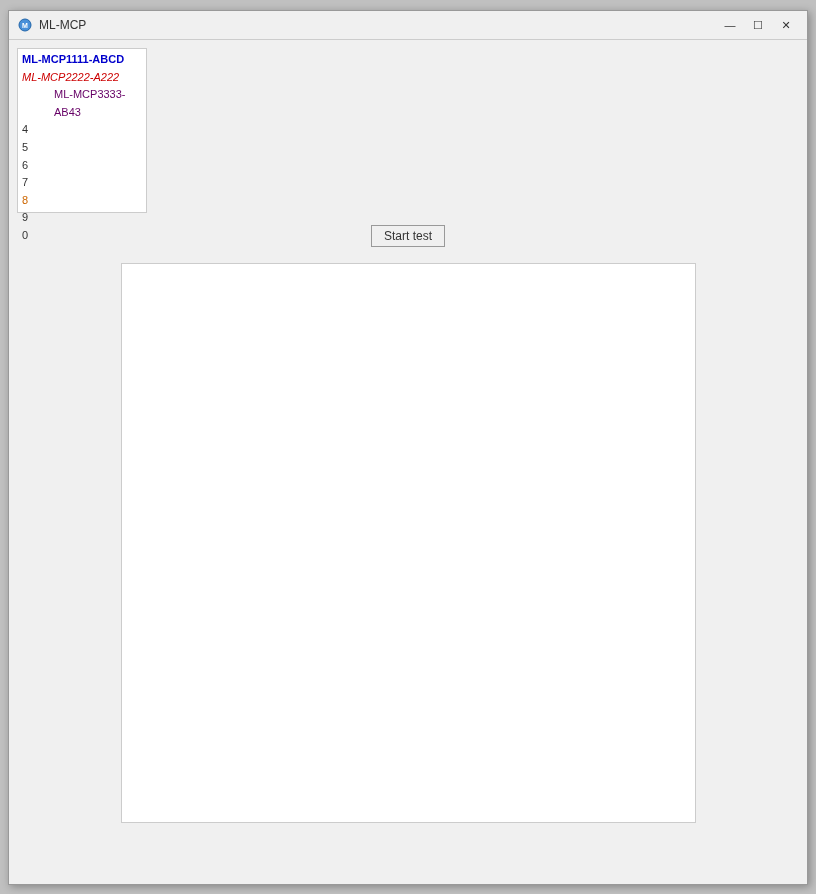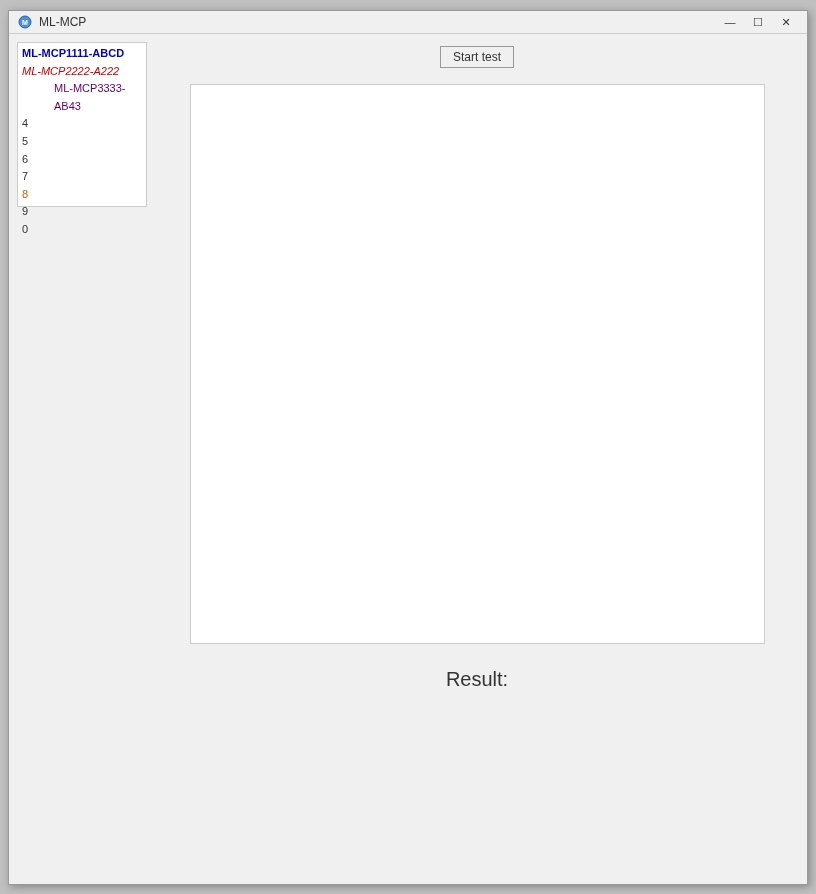--- a/index.html
+++ b/index.html
@@ -23,21 +23,21 @@
       margin: 10px auto;
       background: #f0f0f0;
       border: 1px solid #999;
       box-shadow: 2px 2px 8px rgba(0,0,0,0.3);
       display: flex;
       flex-direction: column;
     }
 
     .title-bar {
       background: #f0f0f0;
-      height: 23px;
+      height: 29px;
       display: flex;
       align-items: center;
       justify-content: space-between;
       padding: 7px 8px;
       border-bottom: 1px solid #ccc;
       flex-shrink: 0;
     }
 
     .title-bar-left {
       display: flex;
@@ -77,21 +77,21 @@
       display: flex;
       align-items: center;
       justify-content: center;
       font-size: 11px;
       color: #333;
     }
 
     .window-content {
       flex: 1;
       display: flex;
-      flex-direction: row;
+      flex-direction: column;
       padding: 8px;
       gap: 8px;
       overflow: hidden;
     }
 
     .list-panel {
       width: 130px;
       height: 165px;
       background: white;
       border: 1px solid #ccc;
@@ -175,16 +175,15 @@
       <div class="list-item-num">9</div>
       <div class="list-item-num">0</div>
     </div>
 
     <div class="center-area">
       <button class="start-test-btn">Start test</button>
 
       <div class="display-panel">
       </div>
 
-      <div class="result-area">Result:</div>
     </div>
   </div>
 </div>
 
 </body></html>

